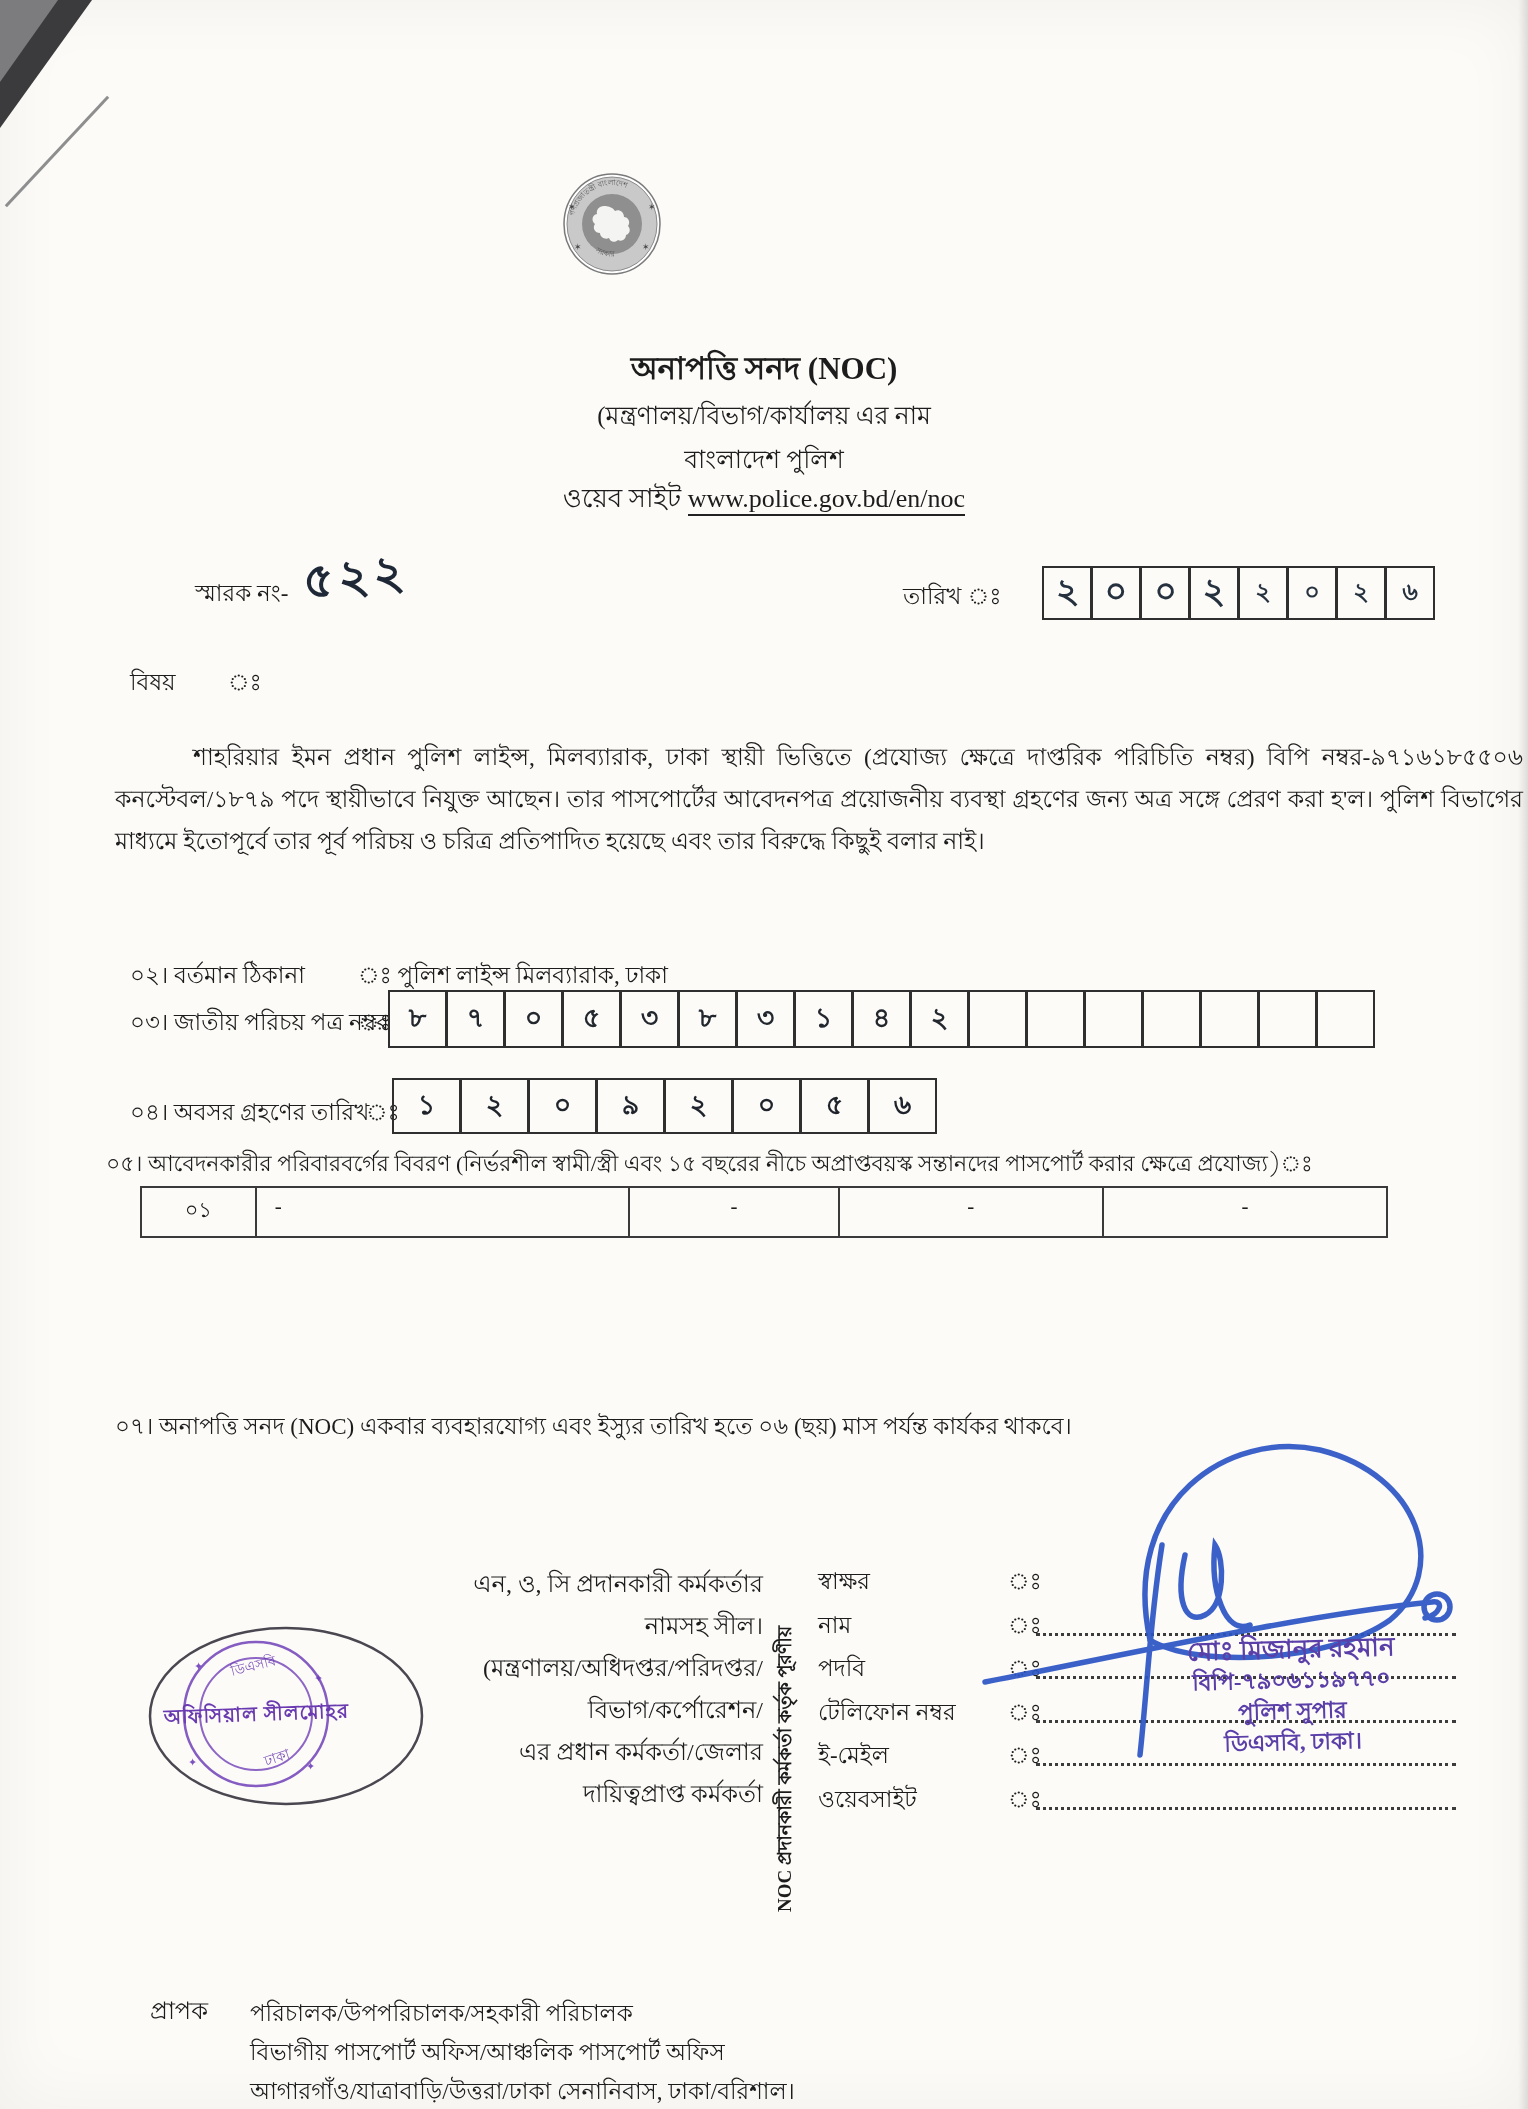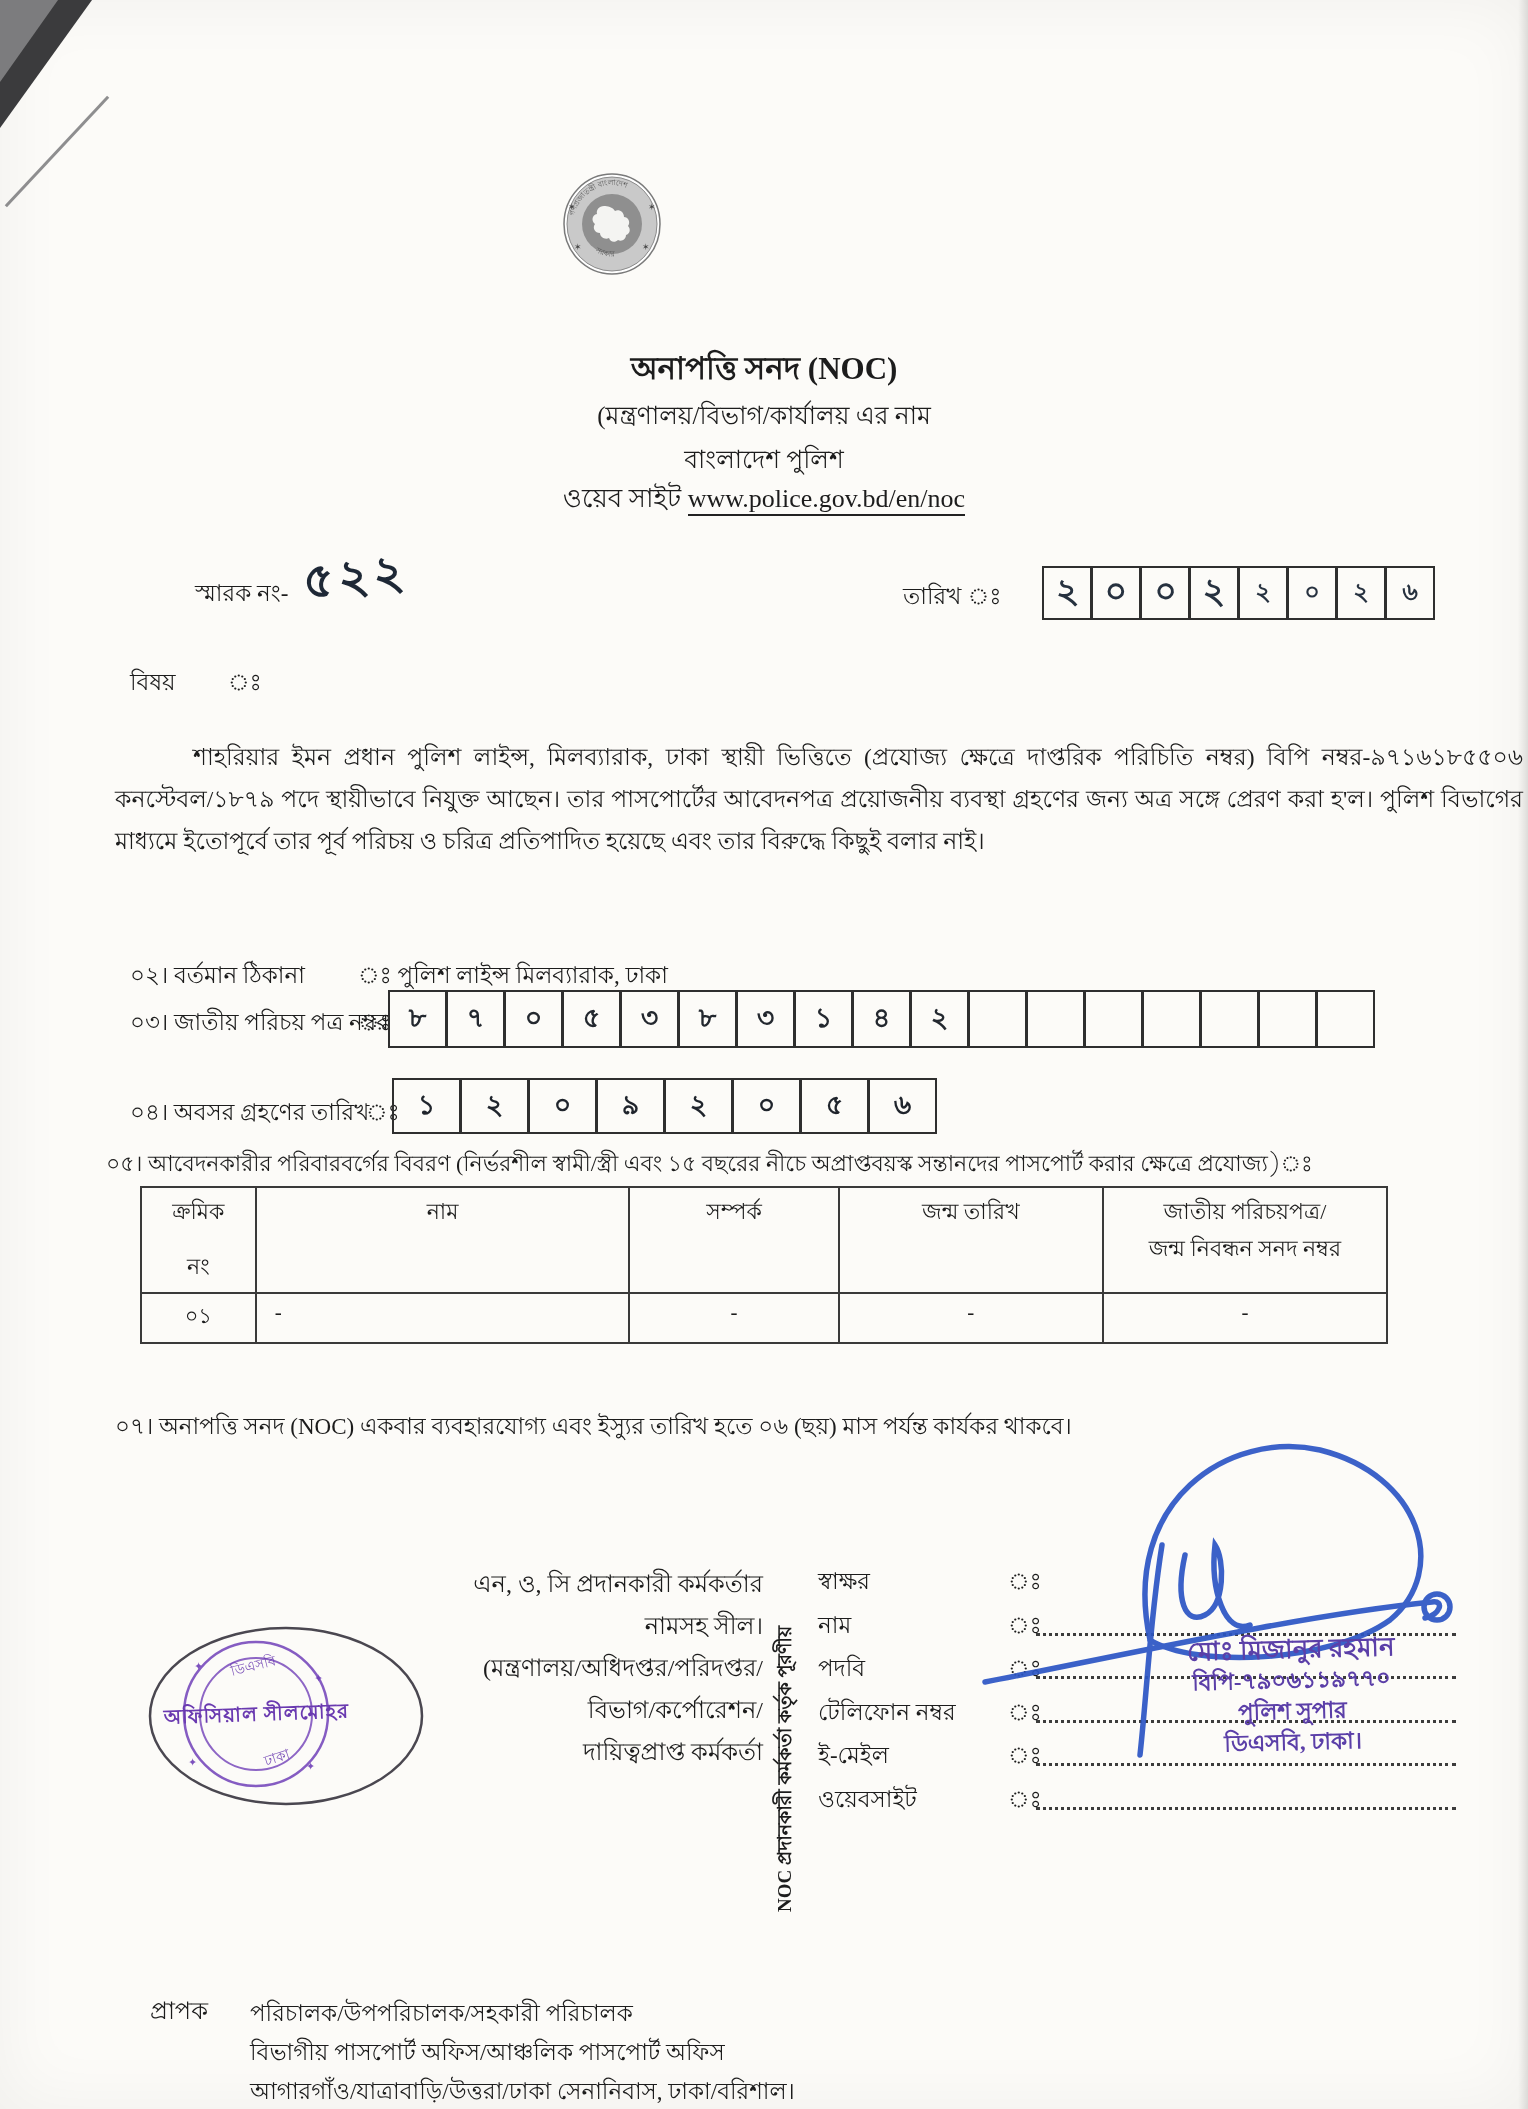--- a/index.html
+++ b/index.html
@@ -252,56 +252,38 @@
   <div class="abs i05">০৫। আবেদনকারীর পরিবারবর্গের বিবরণ (নির্ভরশীল স্বামী/স্ত্রী এবং ১৫ বছরের নীচে অপ্রাপ্তবয়স্ক সন্তানদের পাসপোর্ট করার ক্ষেত্রে প্রযোজ্য)ঃ</div>
   <table class="abs famtable">
     <colgroup>
       <col style="width:9.2%">
         <col style="width:30%">
         <col style="width:16.8%">
         <col style="width:21.2%">
         <col style="width:22.8%">
     </colgroup>
     <tbody>
-        <tr>
-      <th style="text-align:center;">
-        <div>ক্রমিক</div>
-        <div style="margin-top:18px;">নং</div>
-      </th>
-      <th style="text-align:center;">
-        <div>নাম</div>
-      </th>
-      <th style="text-align:center;">
-        <div>সম্পর্ক</div>
-      </th>
-      <th style="text-align:center;">
-        <div>জন্ম তারিখ</div>
-      </th>
-      <th style="text-align:center;">
-        <div>জাতীয় পরিচয়পত্র/</div>
-        <div>জন্ম নিবন্ধন সনদ নম্বর</div>
-      </th>
-    </tr>
     <tr>
       <td>০১</td>
       <td class="name-cell">-</td>
       <td>-</td>
       <td>-</td>
       <td>-</td>
     </tr>
   </tbody>
     </table>
 
   <div class="abs i07">০৭। অনাপত্তি সনদ (NOC) একবার ব্যবহারযোগ্য এবং ইস্যুর তারিখ হতে ০৬ (ছয়) মাস পর্যন্ত কার্যকর থাকবে।</div>
 
   <div class="abs seal-caption">
     <div>এন, ও, সি প্রদানকারী কর্মকর্তার</div>
     <div>নামসহ সীল।</div>
     <div>(মন্ত্রণালয়/অধিদপ্তর/পরিদপ্তর/</div>
     <div>বিভাগ/কর্পোরেশন/</div>
+    <div>এর প্রধান কর্মকর্তা/জেলার</div>
     <div>দায়িত্বপ্রাপ্ত কর্মকর্তা</div>
   </div>
 
   <div class="abs vertical-note">NOC প্রদানকারী কর্মকর্তা কর্তৃক পূরণীয়</div>
 
   <div class="abs fields">
     <div class="field-row no-dots">
       <span class="flabel">স্বাক্ষর</span>
       <span class="fcolon">ঃ</span>
       <span class="dotline"></span>

